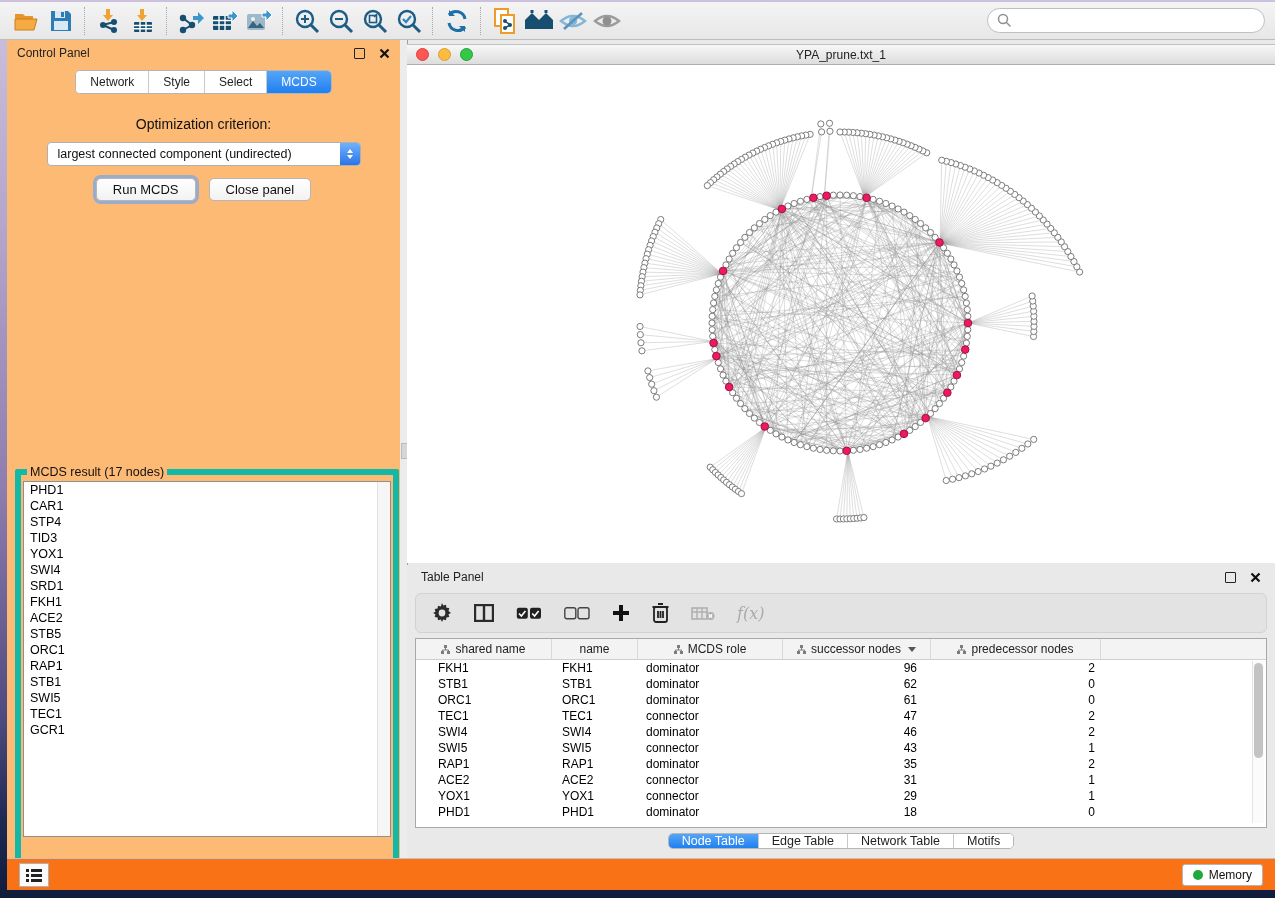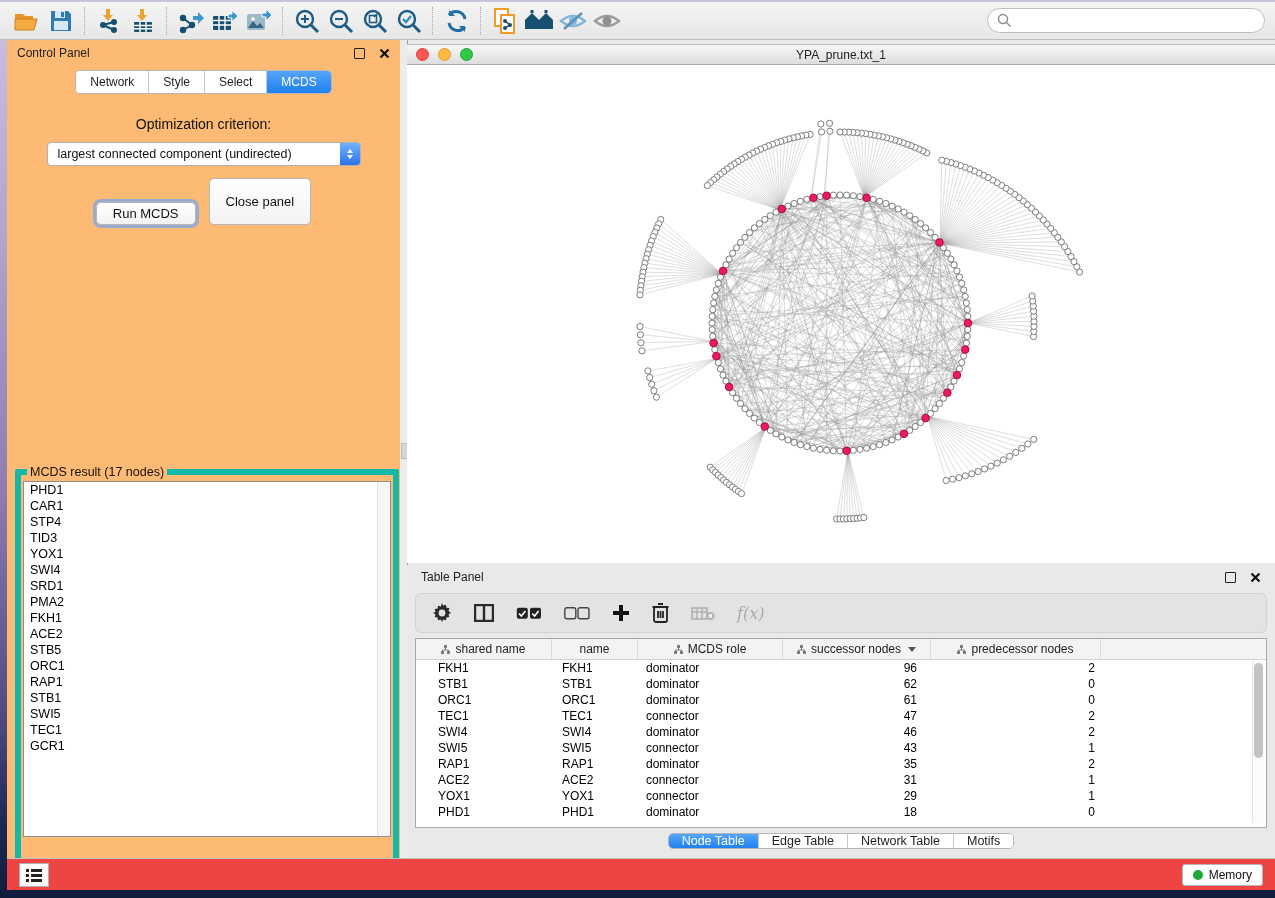--- a/index.html
+++ b/index.html
@@ -32,21 +32,21 @@
   #criterion{margin:10px auto 0 auto;width:314px;height:24px;background:#fff;border:1px solid #b0b0b0;
     border-radius:4px;display:flex;align-items:center;box-sizing:border-box;}
   #criterion .val{flex:1;font-size:12.5px;padding-left:10px;color:#111;white-space:nowrap;}
   #criterion .stepper{width:20px;height:22px;background:linear-gradient(#71b1fb,#2a74e8);
     border-radius:0 3px 3px 0;display:flex;flex-direction:column;align-items:center;justify-content:center;gap:2px;}
   .car-up{width:0;height:0;border-left:3.5px solid transparent;border-right:3.5px solid transparent;border-bottom:4px solid #fff;}
   .car-dn{width:0;height:0;border-left:3.5px solid transparent;border-right:3.5px solid transparent;border-top:4px solid #fff;}
   #cp-buttons{margin-top:12px;display:flex;justify-content:center;gap:13px;}
   .mac-btn{background:linear-gradient(#ffffff,#f2f2f2);border:1px solid #b6b6b6;border-radius:5px;
     font-size:13px;padding:3px 16px;color:#111;}
-  .focus-ring{box-shadow:0 0 0 3px rgba(100,165,250,.65);margin-top:24px;}
+  .focus-ring{box-shadow:0 0 0 3px rgba(100,165,250,.65);}
   #mcds-fieldset{position:absolute;left:8px;top:425px;width:368px;height:400px;border:6px solid #14b8a6;
     border-radius:2px;margin:0;padding:2px;}
   #mcds-fieldset legend{font-size:12.5px;color:#111;padding:0 3px;margin-left:4px;}
   #mcds-list{position:relative;width:100%;height:356px;background:#fff;border:1px solid #8f8f8f;
     box-sizing:border-box;overflow:hidden;}
   #mcds-list .li{font-size:12.5px;line-height:16px;padding-left:6px;color:#000;}
   #mcds-scroll{position:absolute;right:0;top:0;bottom:0;width:12px;background:#f6f6f6;border-left:1px solid #e2e2e2;}
   
   #vsplit{left:393px;top:0;width:7px;height:818px;background:#ececec;border-right:1px solid #9e9e9e;}
   #vsplit .grip{position:absolute;top:403px;left:1px;width:5px;height:14px;background:#d6d6d6;border:1px solid #bbb;}
@@ -70,21 +70,21 @@
     border-right:1px solid #d9d9d9;box-sizing:border-box;}
   .hicon{opacity:.75;}
   .sort-car{width:0;height:0;border-left:4px solid transparent;border-right:4px solid transparent;border-top:5px solid #555;margin-left:2px;}
   .trow{display:flex;height:16px;align-items:center;font-size:12px;color:#000;}
   .tcell{box-sizing:border-box;white-space:nowrap;overflow:hidden;}
   #tbl-scroll{position:absolute;right:2px;top:22px;bottom:4px;width:11px;background:#fbfbfb;border-left:1px solid #e4e4e4;}
   #tbl-thumb{position:absolute;left:1px;right:1px;top:2px;height:95px;background:#c3c3c3;border-radius:5px;}
   #tp-tabs{position:absolute;left:0;right:0;top:268px;display:flex;justify-content:center;}
   #tp-tabs .seg .tab{padding:0 13px;font-size:12.5px;}
   
-  #statusbar{left:0;right:0;top:818px;height:32px;background:#ef4444;border-top:1px solid #c2c2c2;
+  #statusbar{left:0;right:0;top:818px;height:32px;background:#f97316;border-top:1px solid #c2c2c2;
     display:flex;align-items:center;padding:0 12px;box-sizing:border-box;}
   #mem-btn{margin-left:auto;background:#fff;border:1px solid #b5b5b5;border-radius:3px;
     display:flex;align-items:center;gap:6px;padding:3px 10px;font-size:12px;color:#111;}
   #mem-dot{width:10px;height:10px;border-radius:50%;}
   #list-btn{width:28px;height:22px;background:#fafafa;border:1px solid #b0b0b0;display:flex;align-items:center;justify-content:center;}
 </style>
 </head>
 <body>
 
 <div id="toolbar" class="abs">
@@ -264,21 +264,20 @@
       <legend>MCDS result (17 nodes)</legend>
       <div id="mcds-list">
         <div id="mcds-items">
             <div class="li">PHD1</div>
             <div class="li">CAR1</div>
             <div class="li">STP4</div>
             <div class="li">TID3</div>
             <div class="li">YOX1</div>
             <div class="li">SWI4</div>
             <div class="li">SRD1</div>
-            <div class="li">PMA2</div>
             <div class="li">FKH1</div>
             <div class="li">ACE2</div>
             <div class="li">STB5</div>
             <div class="li">ORC1</div>
             <div class="li">RAP1</div>
             <div class="li">STB1</div>
             <div class="li">SWI5</div>
             <div class="li">TEC1</div>
             <div class="li">GCR1</div>
           </div>

